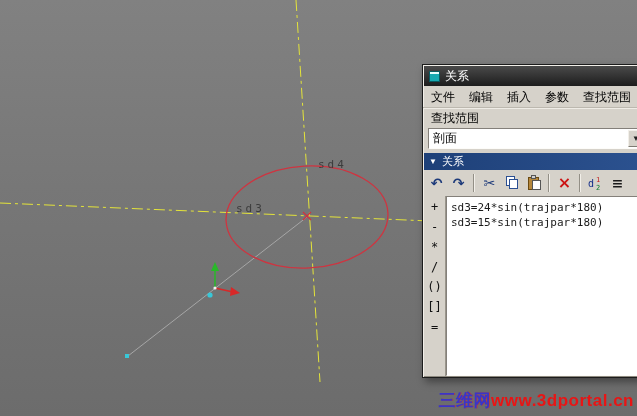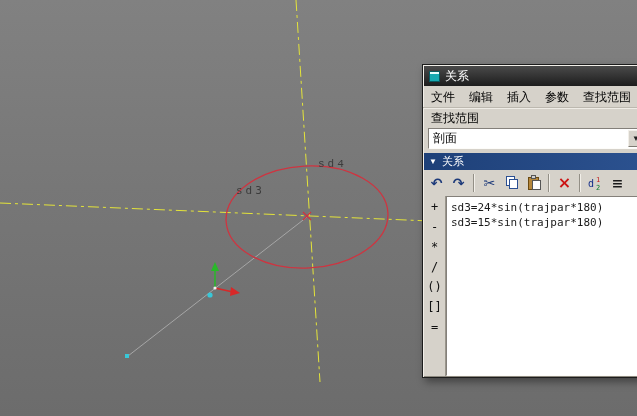--- a/index.html
+++ b/index.html
@@ -11,22 +11,22 @@
   }
   
   #viewport { position:absolute; inset:0; z-index:1; }
   .centerline { stroke:var(--centerline,#e4e43a); stroke-width:1; stroke-dasharray:11 4 3 4; fill:none; }
   .sketch    { stroke:var(--sketch,#cf3440); fill:none; stroke-width:1.3; }
   .traj      { stroke:#a6a6a6; stroke-width:1; }
   .dim-label {
     position:absolute; z-index:2; color:#3c3c3c;
     font-family:"DejaVu Sans Mono",monospace; font-size:11px; letter-spacing:3px;
   }
-  #label-sd4 { left:318px; top:158px;font-family:Liberation Mono, monospace; }
-  #label-sd3 { left:236px; top:184px; }
+  #label-sd4 { left:318px; top:158px; }
+  #label-sd3 { left:236px; top:202px; }
   #watermark {
     position:absolute; right:3px; bottom:4px; z-index:20;
     font-size:17px; font-weight:bold; letter-spacing:0.5px; white-space:nowrap;
   }
   #watermark .wm-cn  { color:var(--wm-cn,#3a35c8); text-shadow:1px 0 0 rgba(230,30,30,.55); }
   #watermark .wm-url { color:var(--wm-url,#e81515); }
 
   
   #dialog {
     position:absolute; left:422px; top:64px; width:230px; height:314px; z-index:10;
@@ -119,20 +119,23 @@
       <line x1="215" y1="288" x2="233" y2="292" stroke="var(--triad-red,#d82828)" stroke-width="1.5"></line>
       <polygon points="231,287 240,293 230,296" fill="var(--triad-red,#d82828)"></polygon>
       <circle cx="215" cy="288" r="1.6" fill="#f0f0f0"></circle>
       <circle cx="210" cy="295" r="2.6" fill="var(--point,#38c8d8)"></circle>
     </g>
   </svg>
 
   <div class="dim-label" id="label-sd4">sd4</div>
   <div class="dim-label" id="label-sd3">sd3</div>
 
+  <div id="watermark">
+    <span class="wm-cn">三维网</span><span class="wm-url">www.3dportal.cn</span>
+  </div>
 
   <div id="dialog">
     <div class="titlebar">
       <span class="title-icon"></span>
       <span>关系</span>
     </div>
 
     <div class="menubar">
       <span class="menu-item">文件</span>
       <span class="menu-item">编辑</span>

